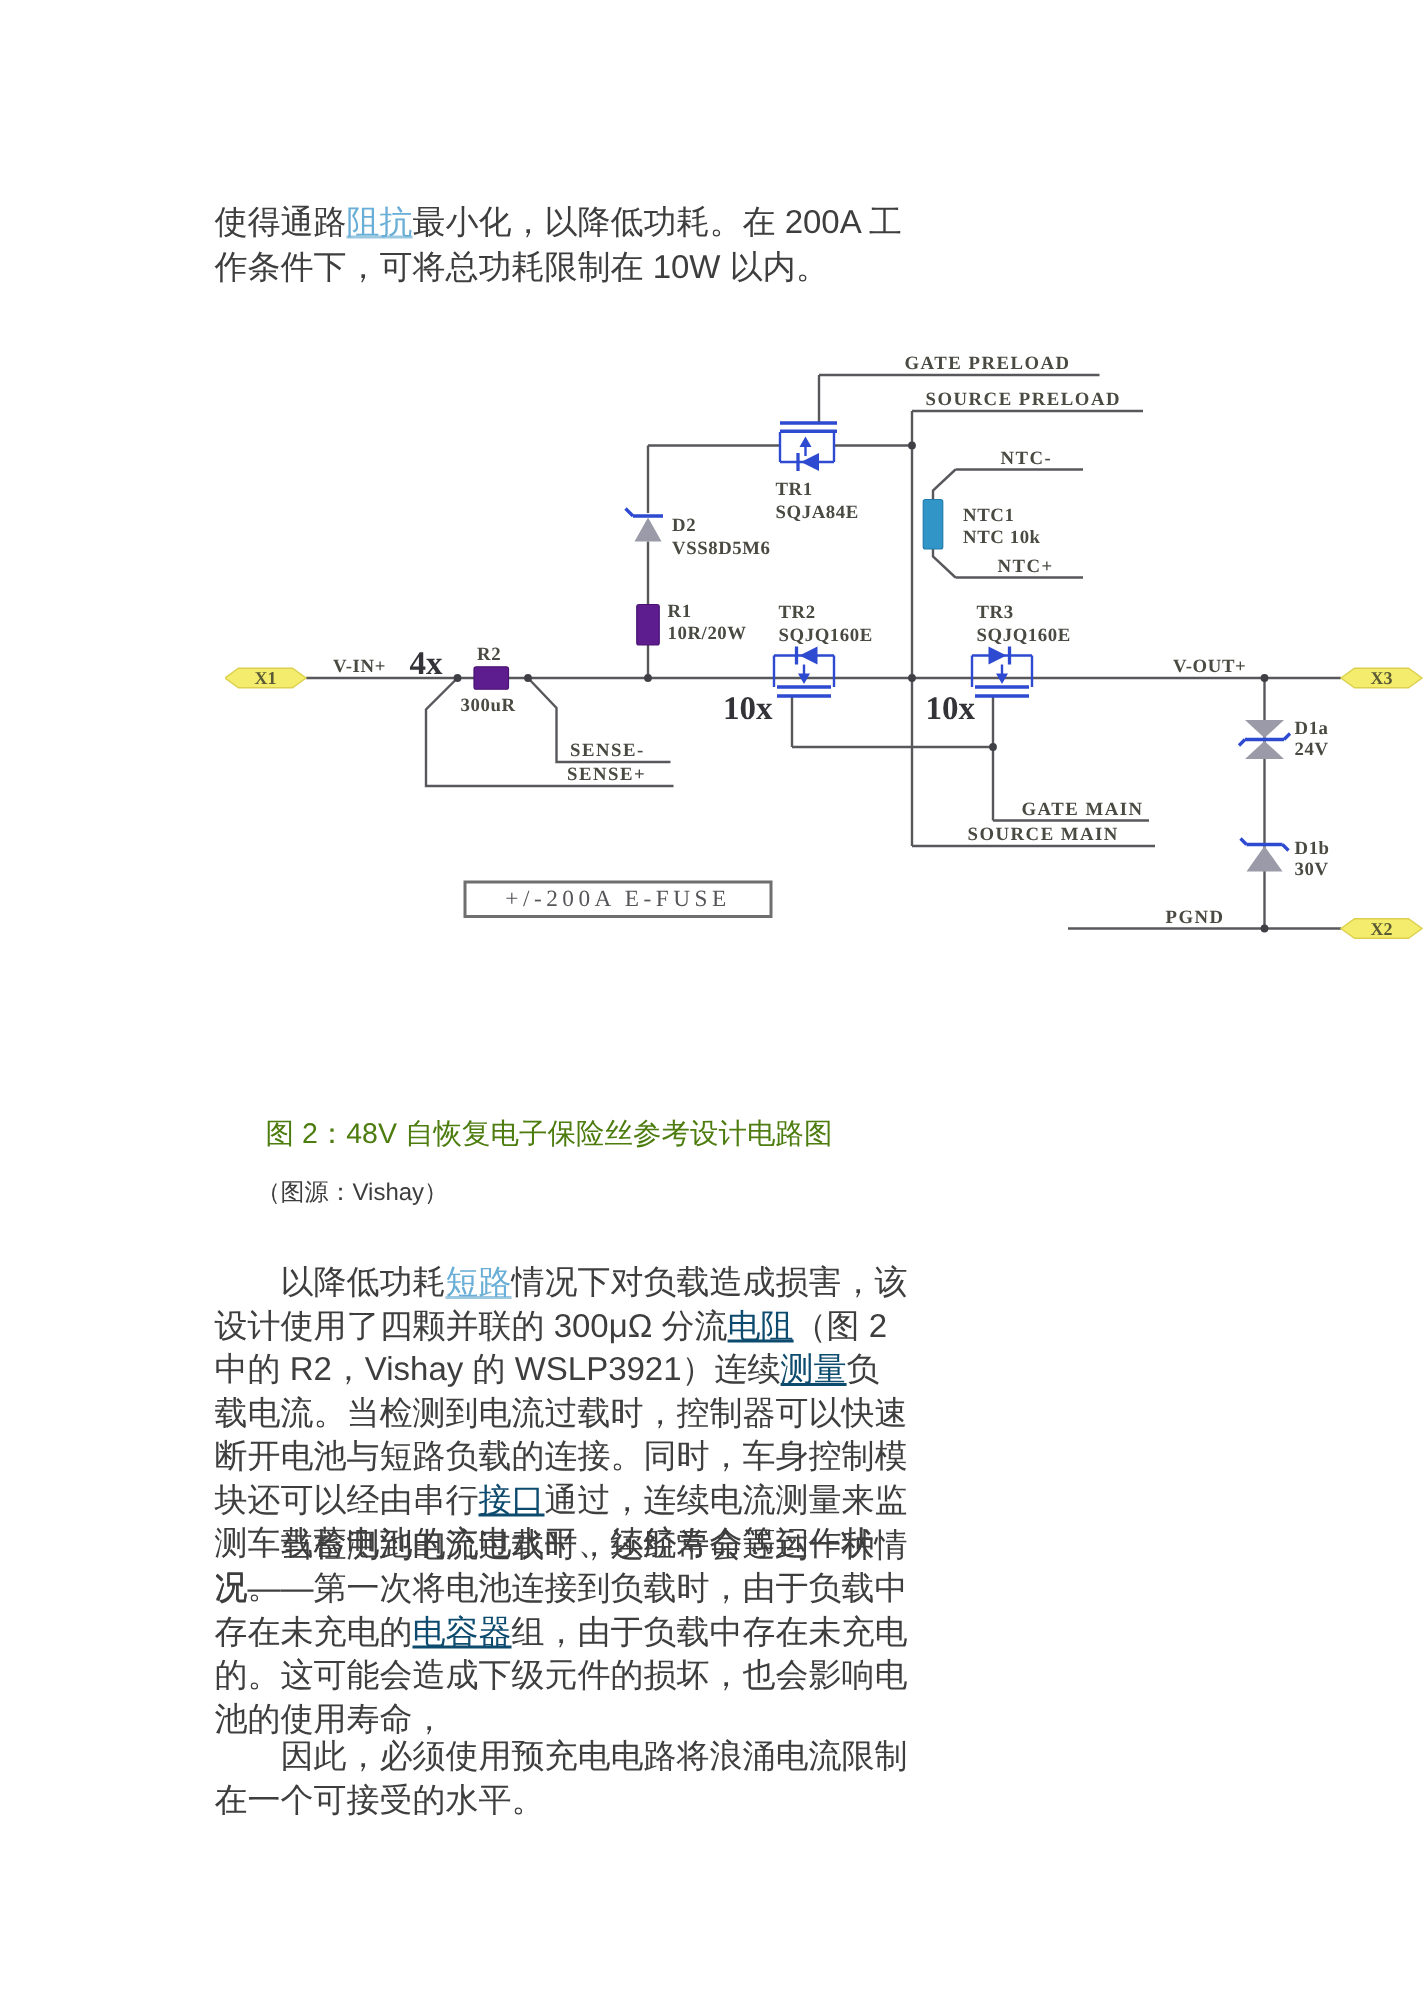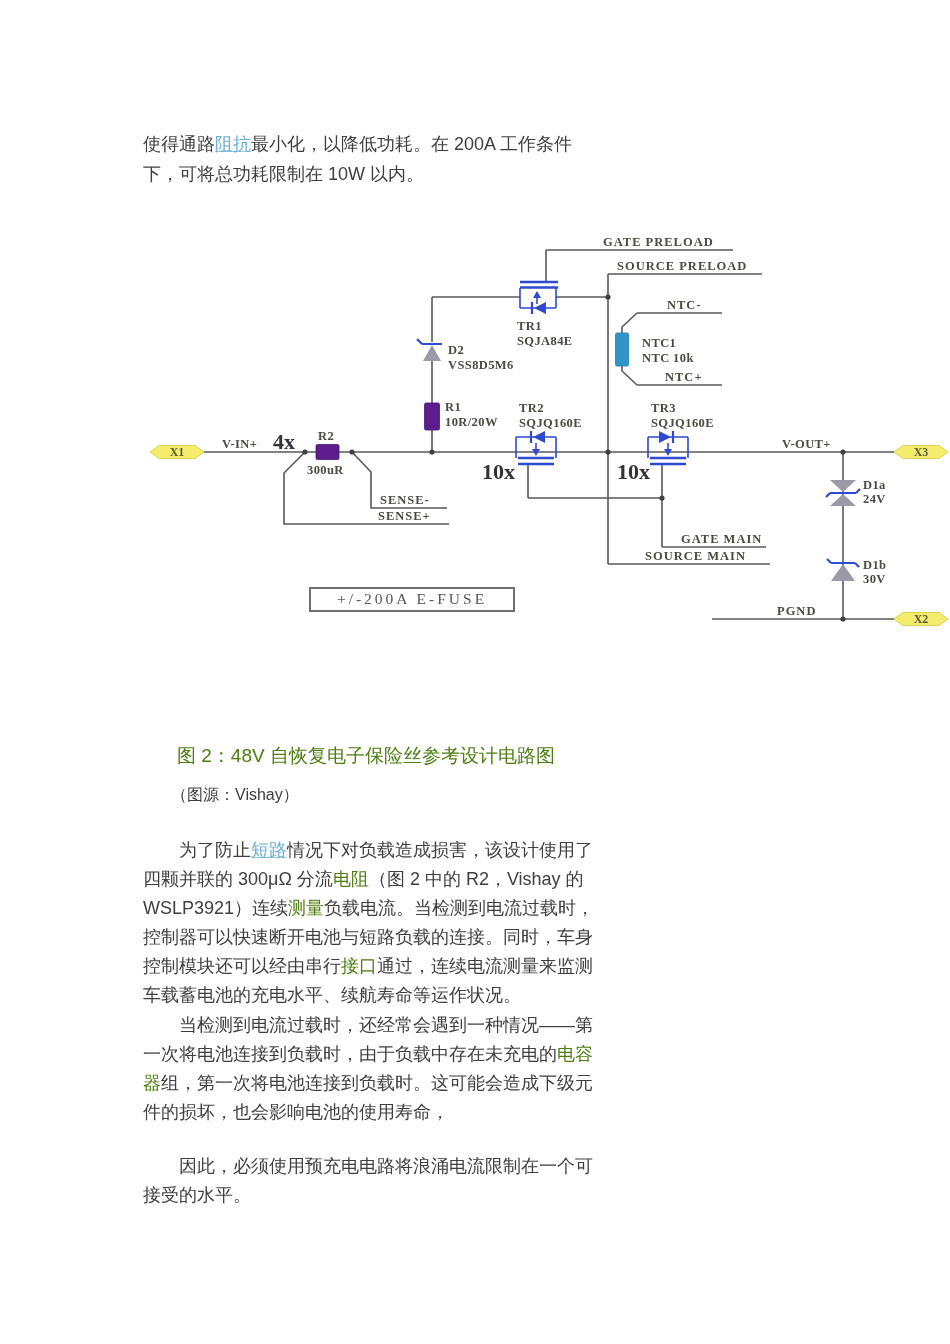--- a/index.html
+++ b/index.html
@@ -3,30 +3,30 @@
 <meta charset="utf-8">
 <style>
   html,body{margin:0;padding:0;}
   body{
     width:950px;height:1344px;position:relative;background:#ffffff;
     font-family:"Liberation Sans","DejaVu Sans",sans-serif;
     color:#3e3e3e;overflow:hidden;
   }
   .textblock{
     position:absolute;left:143px;width:462px;
-    font-size:18px;line-height:29px;color:#3e3e3e;
+    font-size:22px;line-height:29px;color:#3e3e3e;
     text-align:left;word-break:break-word;
   }
   #intro{top:111px;line-height:30px;}
   #para1{top:818px;}
   #para2{top:993px;}
   #para3{top:1134px;}
   .indent{text-indent:2em;}
   .seg-link{color:#68aed6;text-decoration:underline;text-decoration-color:#9cc8e2;cursor:pointer;}
-  .seg-u{color:#4d7c0f;text-align:right;}
+  .seg-u{color:#0c4a6e;text-decoration:underline;text-align:right;}
   #caption{position:absolute;left:177px;top:743px;font-size:19px;color:#4d7c0f;}
   #credit{position:absolute;left:171px;top:785px;font-size:16px;color:#3d3d3d;}
   #schematic{position:absolute;left:150px;top:225px;}
   
   .w{stroke:#58585c;stroke-width:1.6;fill:none;}
   .dot{fill:#3f3f46;}
   .mos{stroke:#2e4ad0;stroke-width:1.6;fill:none;}
   .mosf{fill:#2e4ad0;stroke:none;}
   .mosb{stroke:#2e4ad0;stroke-width:2.4;fill:none;}
   .zbar{stroke:#2e4ad0;stroke-width:2.2;fill:none;}
@@ -179,15 +179,15 @@
   <text class="lbl" x="863" y="583">30V</text>
 
   <text class="mult" x="273" y="449">4x</text>
   <text class="mult" x="482" y="479">10x</text>
   <text class="mult" x="617" y="479">10x</text>
 </svg>
 
 <div id="caption">图 2：48V 自恢复电子保险丝参考设计电路图</div>
 <div id="credit">（图源：Vishay）</div>
 
-<p id="para1" class="textblock indent"><span>为了防止</span><span class="seg-link">短路</span><span>情况下对负载造成损害，该设计使用了四颗并联的 300μΩ 分流</span><span class="seg-u">电阻</span><span>（图 2 中的 R2，Vishay 的 WSLP3921）连续</span><span class="seg-u">测量</span><span>负载电流。当检测到电流过载时，控制器可以快速断开电池与短路负载的连接。同时，车身控制模块还可以经由串行</span><span class="seg-u">接口</span><span>通过，连续电流测量来监测车载蓄电池的充电水平、续航寿命等运作状况。</span></p>
-<p id="para2" class="textblock indent"><span>当检测到电流过载时，还经常会遇到一种情况——第一次将电池连接到负载时，由于负载中存在未充电的</span><span class="seg-u">电容器</span><span>组，第一次将电池连接到负载时。这可能会造成下级元件的损坏，也会影响电池的使用寿命，</span></p>
+<p id="para1" class="textblock indent"><span>以降低功耗</span><span class="seg-link">短路</span><span>情况下对负载造成损害，该设计使用了四颗并联的 300μΩ 分流</span><span class="seg-u">电阻</span><span>（图 2 中的 R2，Vishay 的 WSLP3921）连续</span><span class="seg-u">测量</span><span>负载电流。当检测到电流过载时，控制器可以快速断开电池与短路负载的连接。同时，车身控制模块还可以经由串行</span><span class="seg-u">接口</span><span>通过，连续电流测量来监测车载蓄电池的充电水平、续航寿命等运作状况。</span></p>
+<p id="para2" class="textblock indent"><span>当检测到电流过载时，还经常会遇到一种情况——第一次将电池连接到负载时，由于负载中存在未充电的</span><span class="seg-u">电容器</span><span>组，由于负载中存在未充电的。这可能会造成下级元件的损坏，也会影响电池的使用寿命，</span></p>
 <p id="para3" class="textblock indent"><span>因此，必须使用预充电电路将浪涌电流限制在一个可接受的水平。</span></p>
 
 </body></html>

